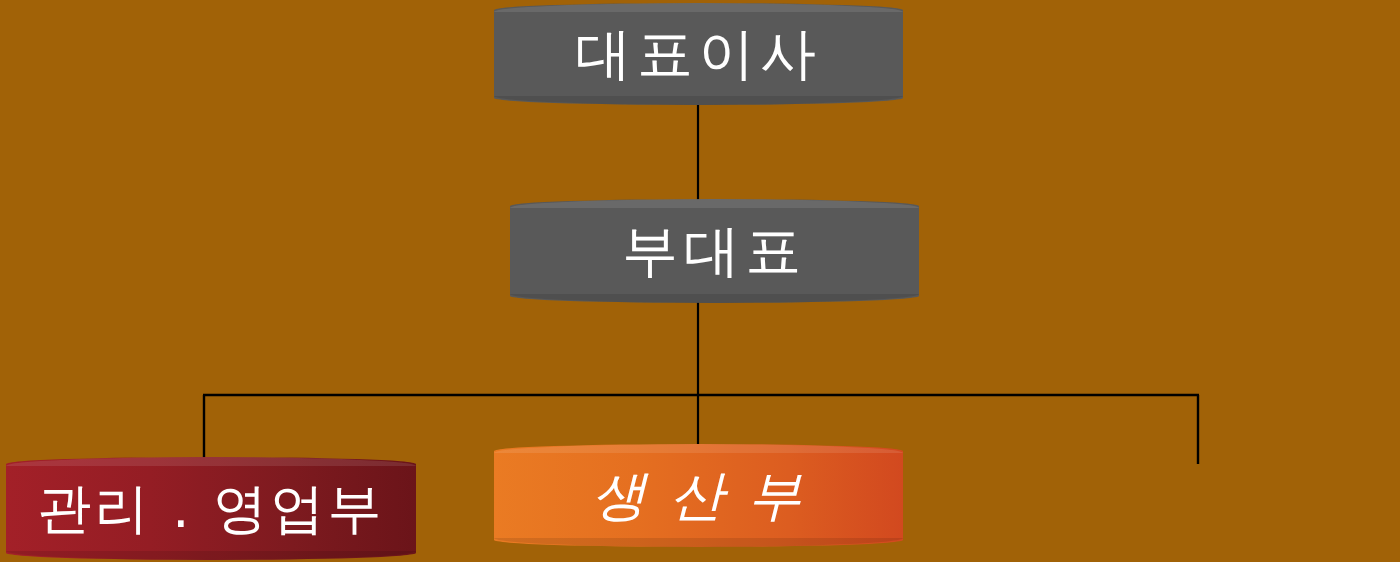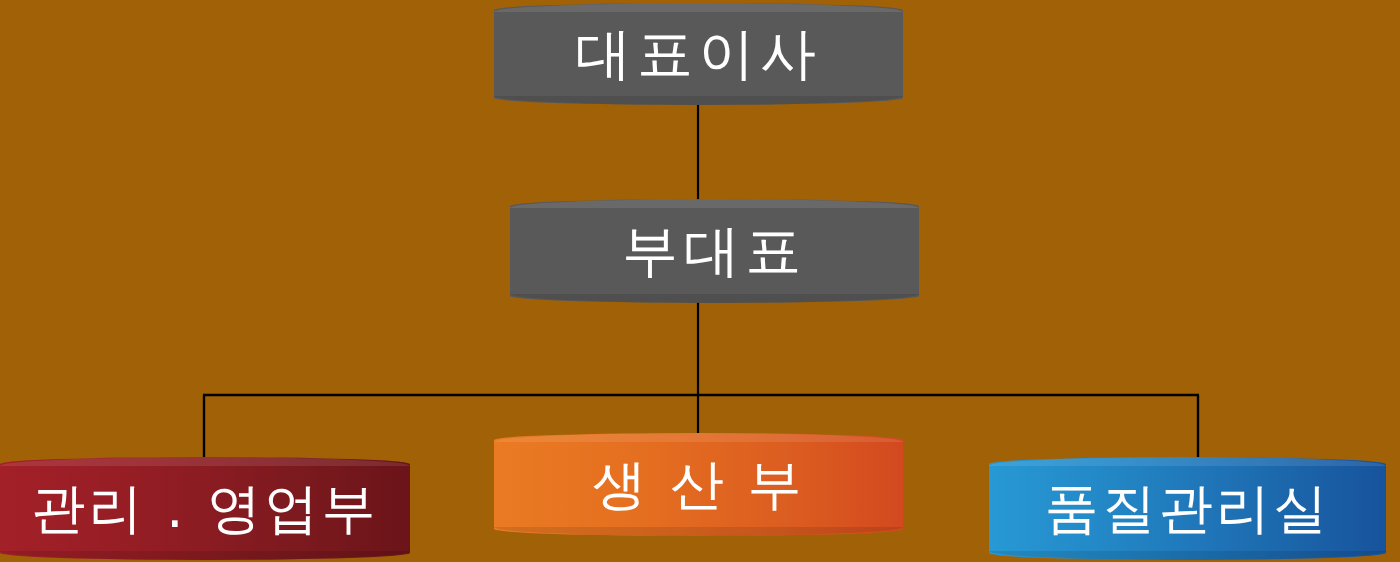--- a/index.html
+++ b/index.html
@@ -126,34 +126,28 @@
     <div class="label">대표이사</div>
   </div>
 
   <div class="node node-gray" style="left:510px; top:199px; width:409px; height:104px;">
     <div class="face"></div>
     <div class="cap-top"></div>
     <div class="cap-bottom"></div>
     <div class="label">부대표</div>
   </div>
 
-  <div class="node node-dept" style="left:0px; top:457px; width:410px; height:103px;">
+  <div class="node node-dept" style="left:6px; top:457px; width:410px; height:103px;">
     <div class="face face-red"></div>
     <div class="cap-top"></div>
     <div class="cap-bottom"></div>
     <div class="label">관리 . 영업부</div>
   </div>
 
-  <div class="node node-dept" style="left:494px; top:433px; width:409px; height:103px;">
+  <div class="node node-dept" style="left:494px; top:444px; width:409px; height:103px;font-style:italic;">
     <div class="face face-orange"></div>
     <div class="cap-top"></div>
     <div class="cap-bottom"></div>
     <div class="label">생 산 부</div>
   </div>
 
-  <div class="node node-dept" style="left:989px; top:457px; width:397px; height:103px;">
-    <div class="face face-blue"></div>
-    <div class="cap-top"></div>
-    <div class="cap-bottom"></div>
-    <div class="label">품질관리실</div>
-  </div>
 
 </div>
 
 </body></html>

